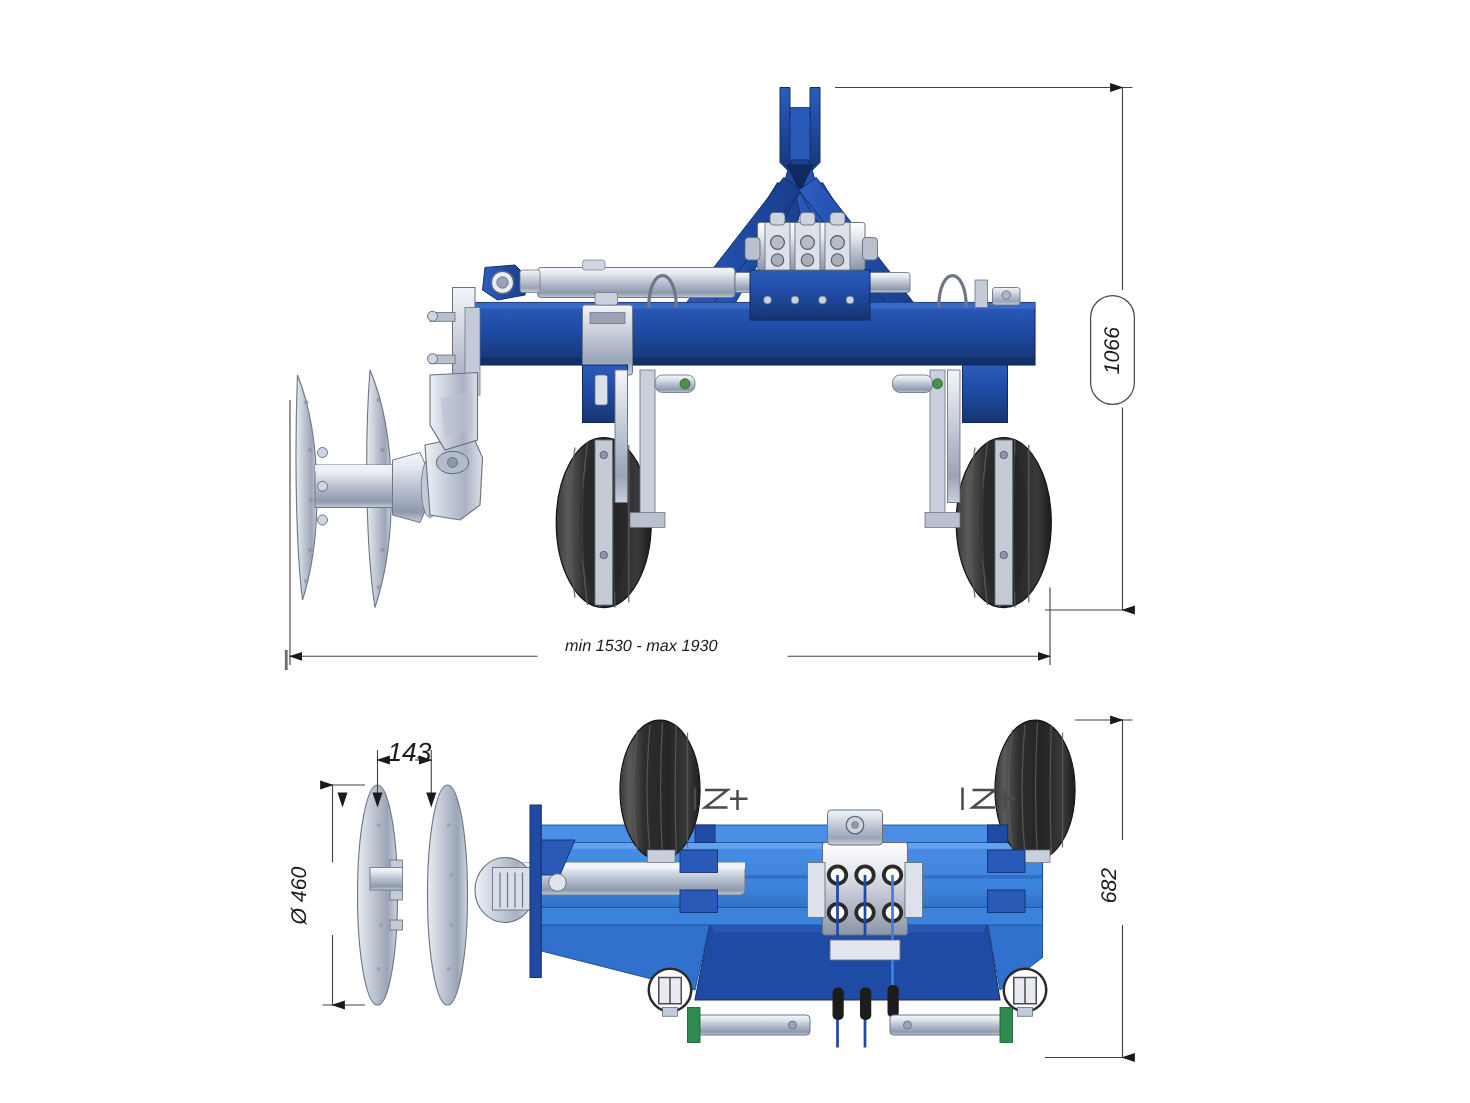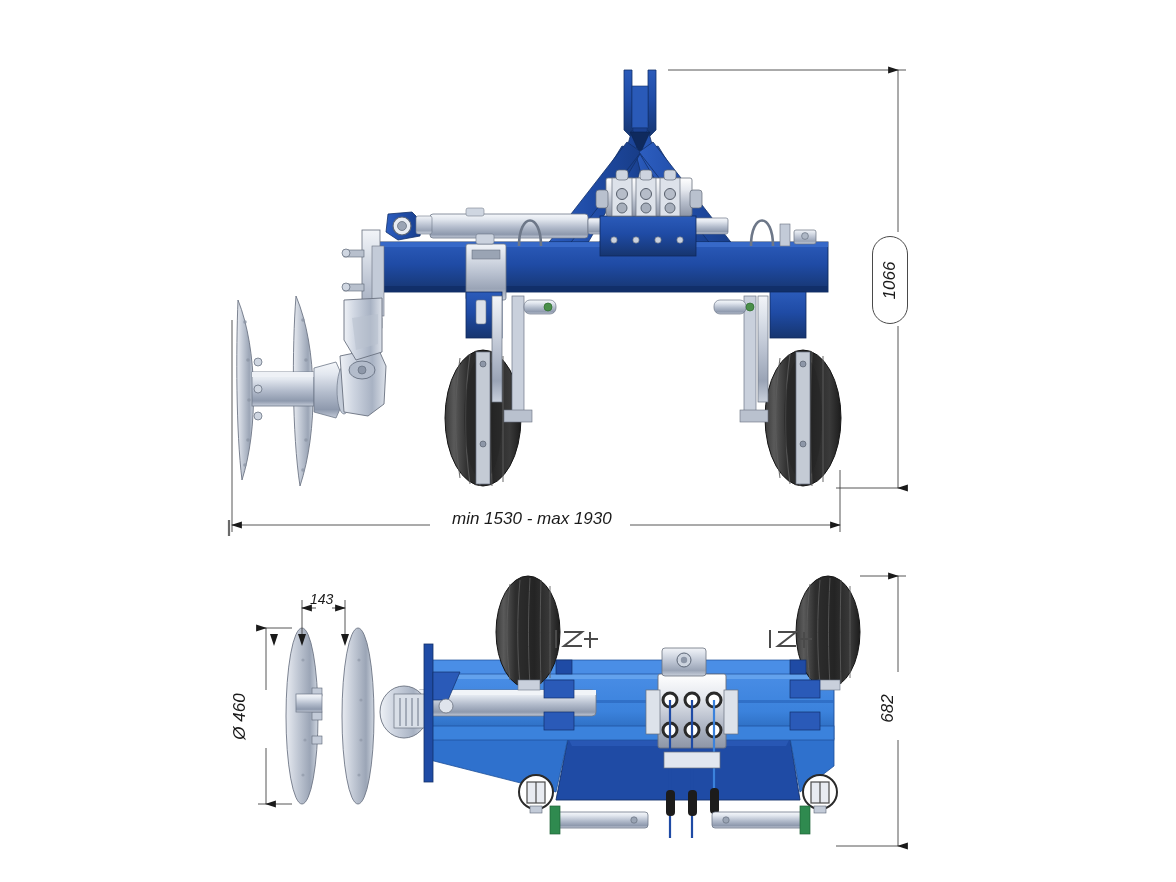--- a/index.html
+++ b/index.html
@@ -498,21 +498,21 @@
         <path d="M341,634 L345,646 L349,634 Z" fill="#1a1a1a" stroke="none"></path>
         <path d="M270,634 L274,646 L278,634 Z" fill="#1a1a1a" stroke="none"></path>
       </g>
     </g>
   </svg>
 
   <div class="pill" style="left:872px;top:236px;width:34px;height:86px;">
     <span class="dimtext rot90" style="position:relative;left:0;top:0;font-size:17px;">1066</span>
   </div>
 
-  <span class="dimtext" style="left:452px;top:510px;font-size:17px;">min 1530 - max 1930</span>
-
-  <span class="dimtext" style="left:310px;top:592px;font-size:14px;font-style:italic;">143</span>
+  <span class="dimtext" style="left:452px;top:510px;font-size:13px;">min 1530 - max 1930</span>
+
+  <span class="dimtext" style="left:310px;top:592px;font-size:21px;font-style:italic;">143</span>
 
   <span class="dimtext rot90" style="left:204px;top:708px;width:70px;text-align:center;font-size:17px;">Ø 460</span>
 
   <span class="dimtext rot90" style="left:862px;top:700px;width:50px;text-align:center;font-size:17px;">682</span>
 
 </div>
 
 </body></html>

